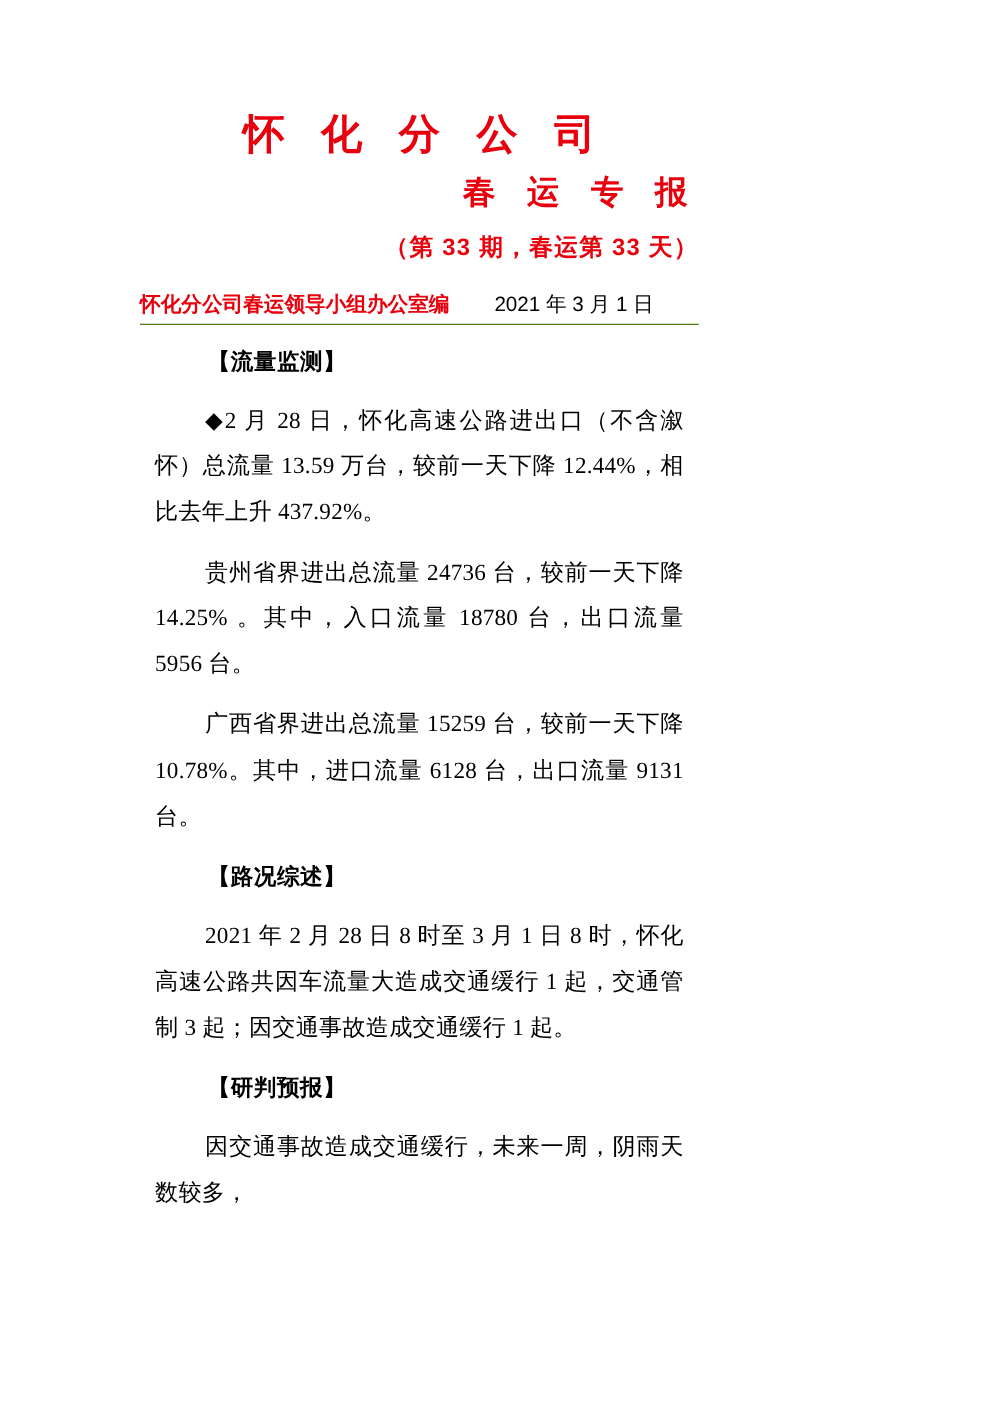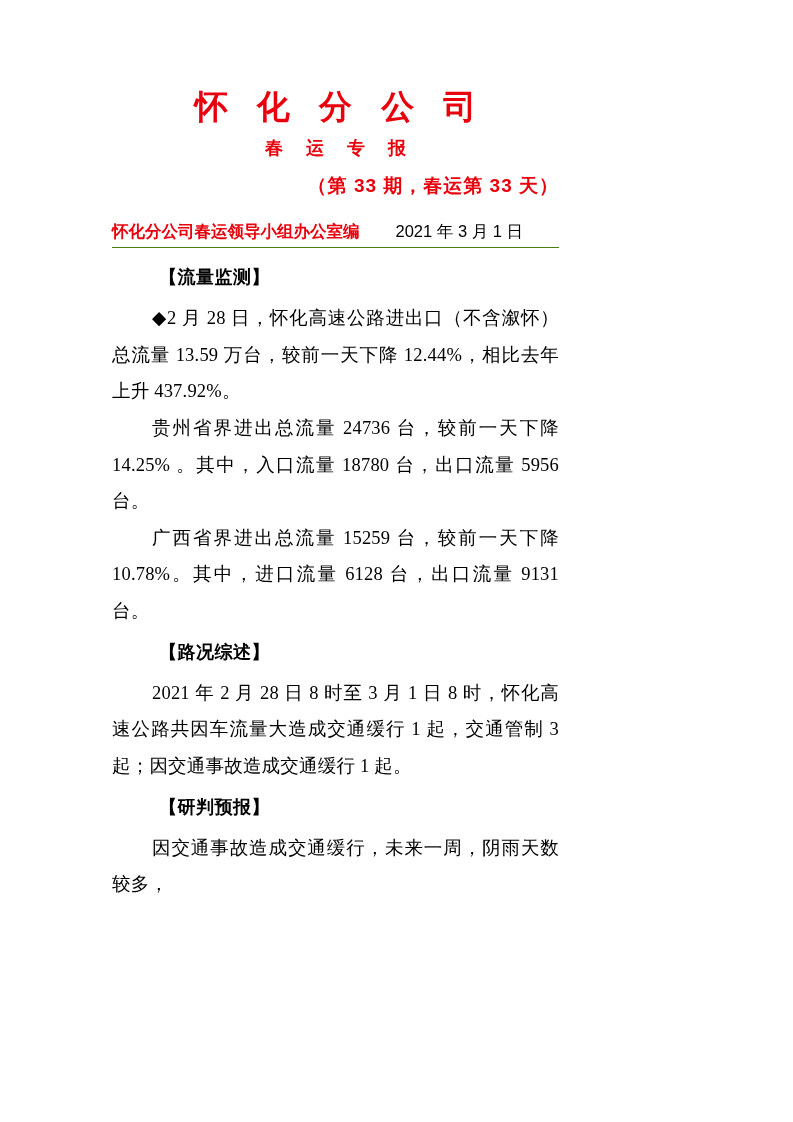--- a/index.html
+++ b/index.html
@@ -29,25 +29,25 @@
     color: #e8000d;
     font-family: "Liberation Sans", "DejaVu Sans", sans-serif;
     font-weight: bold;
     font-size: 33px;
     letter-spacing: 10px;
     line-height: 1.3;
     margin: 0;
     padding-left: 10px;
   }
   .doc-subtitle {
-    text-align: center;
+    text-align: right;
     color: #e8000d;
     font-family: "Liberation Sans", "DejaVu Sans", sans-serif;
     font-weight: bold;
-    font-size: 18px;
+    font-size: 26px;
     letter-spacing: 9px;
     line-height: 1.45;
     margin: 6px 0 0 0;
     padding-left: 9px;
   }
   .doc-issue {
     text-align: right;
     color: #e8000d;
     font-family: "Liberation Sans", "DejaVu Sans", sans-serif;
     font-weight: bold;
@@ -82,37 +82,37 @@
   }
 
   .body-block { margin-top: 12px; }
 
   .section-head {
     font-family: "Liberation Sans", "DejaVu Sans", sans-serif;
     font-weight: bold;
     font-size: 18px;
     text-indent: 42px;
     line-height: 1.95;
-    margin: 5px;
+    margin: 12px;
     letter-spacing: 0.5px;
   }
   .bullet-head {
     font-family: "Liberation Sans", "DejaVu Sans", sans-serif;
     font-weight: bold;
     font-size: 18px;
     text-indent: 42px;
     line-height: 1.95;
     margin: 0;
     letter-spacing: 0.5px;
   }
   .para {
     font-family: "Liberation Serif", "DejaVu Serif", serif;
     font-size: 18.5px;
     line-height: 1.98;
-    margin: 0;
+    margin: 12px;
     text-indent: 40px;
     text-align: justify;
     text-justify: inter-ideograph;
     letter-spacing: 0.2px;
   }
 </style>
 </head>
 <body>
 
 <div class="page">

